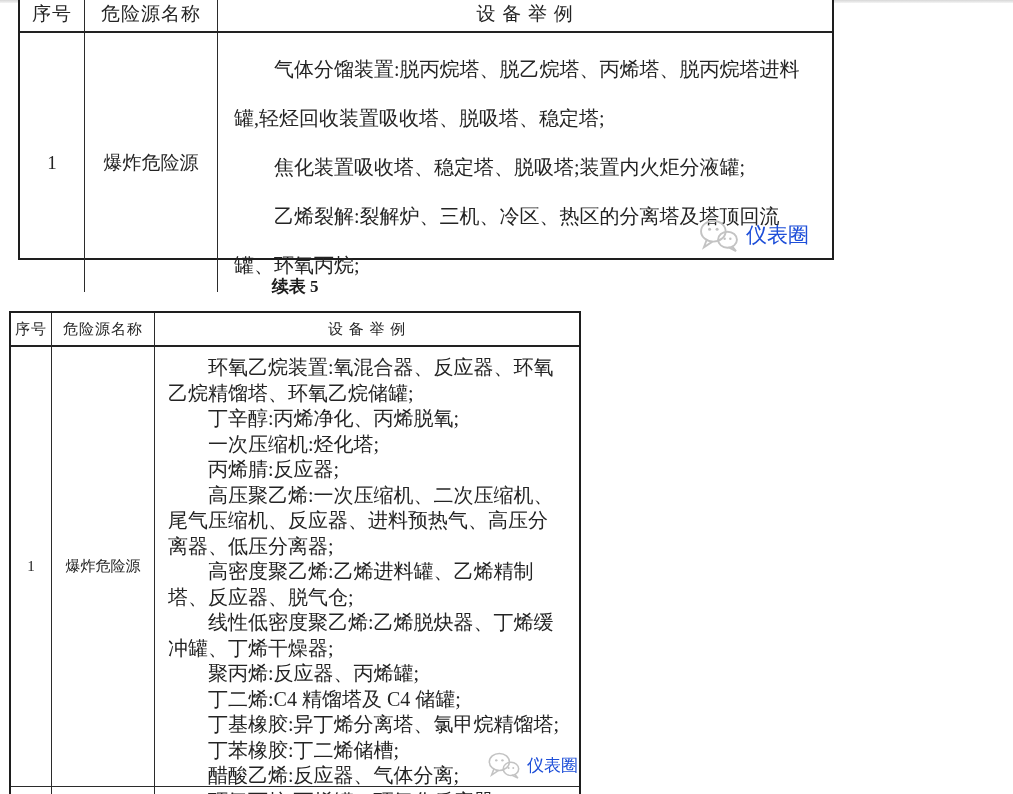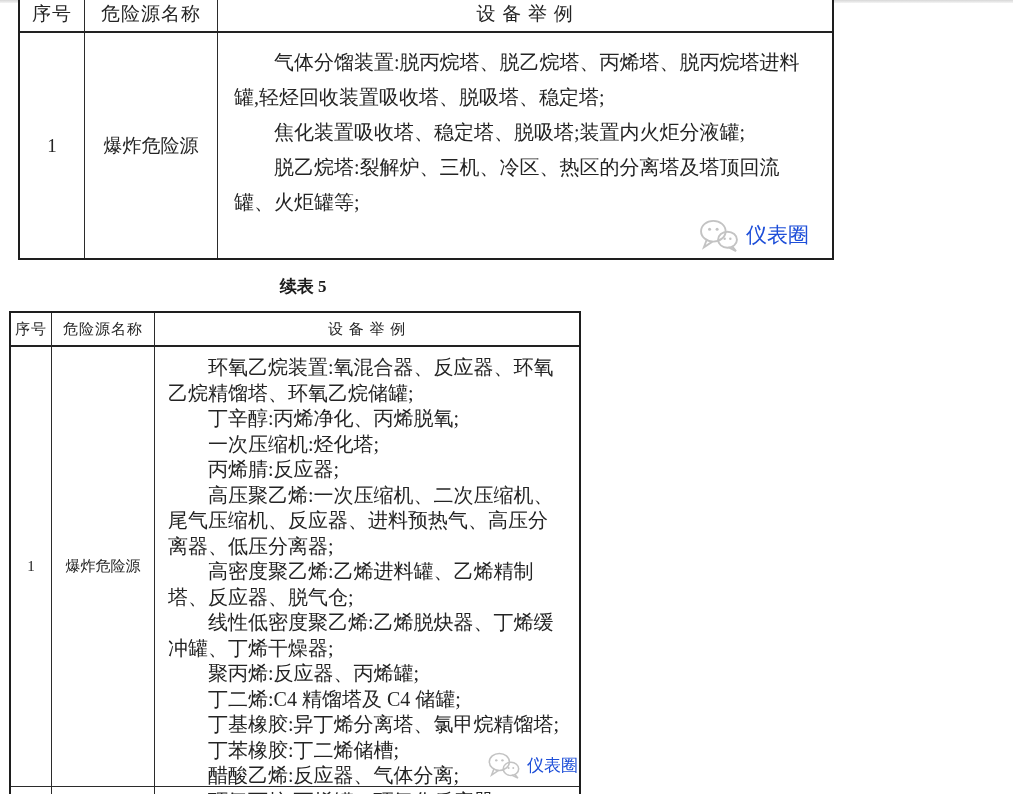--- a/index.html
+++ b/index.html
@@ -22,25 +22,25 @@
   .c.last { border-right:none; }
   .hrow { border-bottom:2px solid #222; display:flex; align-items:center; justify-content:center;
           letter-spacing:1px; }
   .t1 .hrow { font-size:19px; }
   .t2 .hrow { font-size:15px; }
   .vmid { display:flex; align-items:center; justify-content:center; }
   .t1 .vmid { font-size:19px; }
   .t2 .vmid { font-size:15px; }
   .sep-bottom { border-bottom:1.5px solid #2b2b2b; }
 
-  .ex1 { padding:12px 16px 2px 16px; font-size:20px; line-height:35px; }
+  .ex1 { padding:12px 16px 2px 16px; font-size:20px; line-height:49px; }
   .ex2 { padding:8px 13px 4px 13px; font-size:20px; line-height:25.5px; }
   .item { text-indent:2em; }
 
-  .tbl-title { position:absolute; left:17px; top:275px; width:572px; text-align:center;
+  .tbl-title { position:absolute; left:9px; top:275px; width:572px; text-align:center;
     font-weight:bold; font-size:17px; color:#1c1c1c; }
 
   .watermark { position:absolute; display:flex; align-items:center; gap:6px;
     color:#1d4ed8; }
   .wm1 { left:698px; top:218px; font-size:21px; }
   .wm2 { left:487px; top:751px; font-size:17px; }
   .wm-icon { display:inline-block; }
 </style>
 </head>
 <body>
@@ -50,21 +50,21 @@
 <section class="tbl t1">
   <div class="c hrow">序号</div>
   <div class="c hrow">危险源名称</div>
   <div class="c last hrow">设 备 举 例</div>
 
   <div class="c vmid">1</div>
   <div class="c vmid">爆炸危险源</div>
   <div class="c last ex1">
     <p class="item">气体分馏装置:脱丙烷塔、脱乙烷塔、丙烯塔、脱丙烷塔进料罐,轻烃回收装置吸收塔、脱吸塔、稳定塔;</p>
     <p class="item">焦化装置吸收塔、稳定塔、脱吸塔;装置内火炬分液罐;</p>
-    <p class="item">脱乙烷塔:裂解炉、三机、冷区、热区的分离塔及塔顶回流罐、火炬罐等;</p>
+    <p class="item">乙烯裂解:裂解炉、三机、冷区、热区的分离塔及塔顶回流罐、环氧丙烷;</p>
   </div>
 </section>
 
 <div class="watermark wm1">
   <svg class="wm-icon" width="42" height="34" viewBox="0 0 44 36">
     <g fill="none" stroke="#c3c3c3" stroke-width="2">
       <ellipse cx="16" cy="14" rx="13" ry="11"></ellipse>
       <path d="M9 23 L6 31 L15 25"></path>
       <ellipse cx="31" cy="23" rx="10" ry="8.5"></ellipse>
       <path d="M36 30 L40 35 L32 31"></path>

